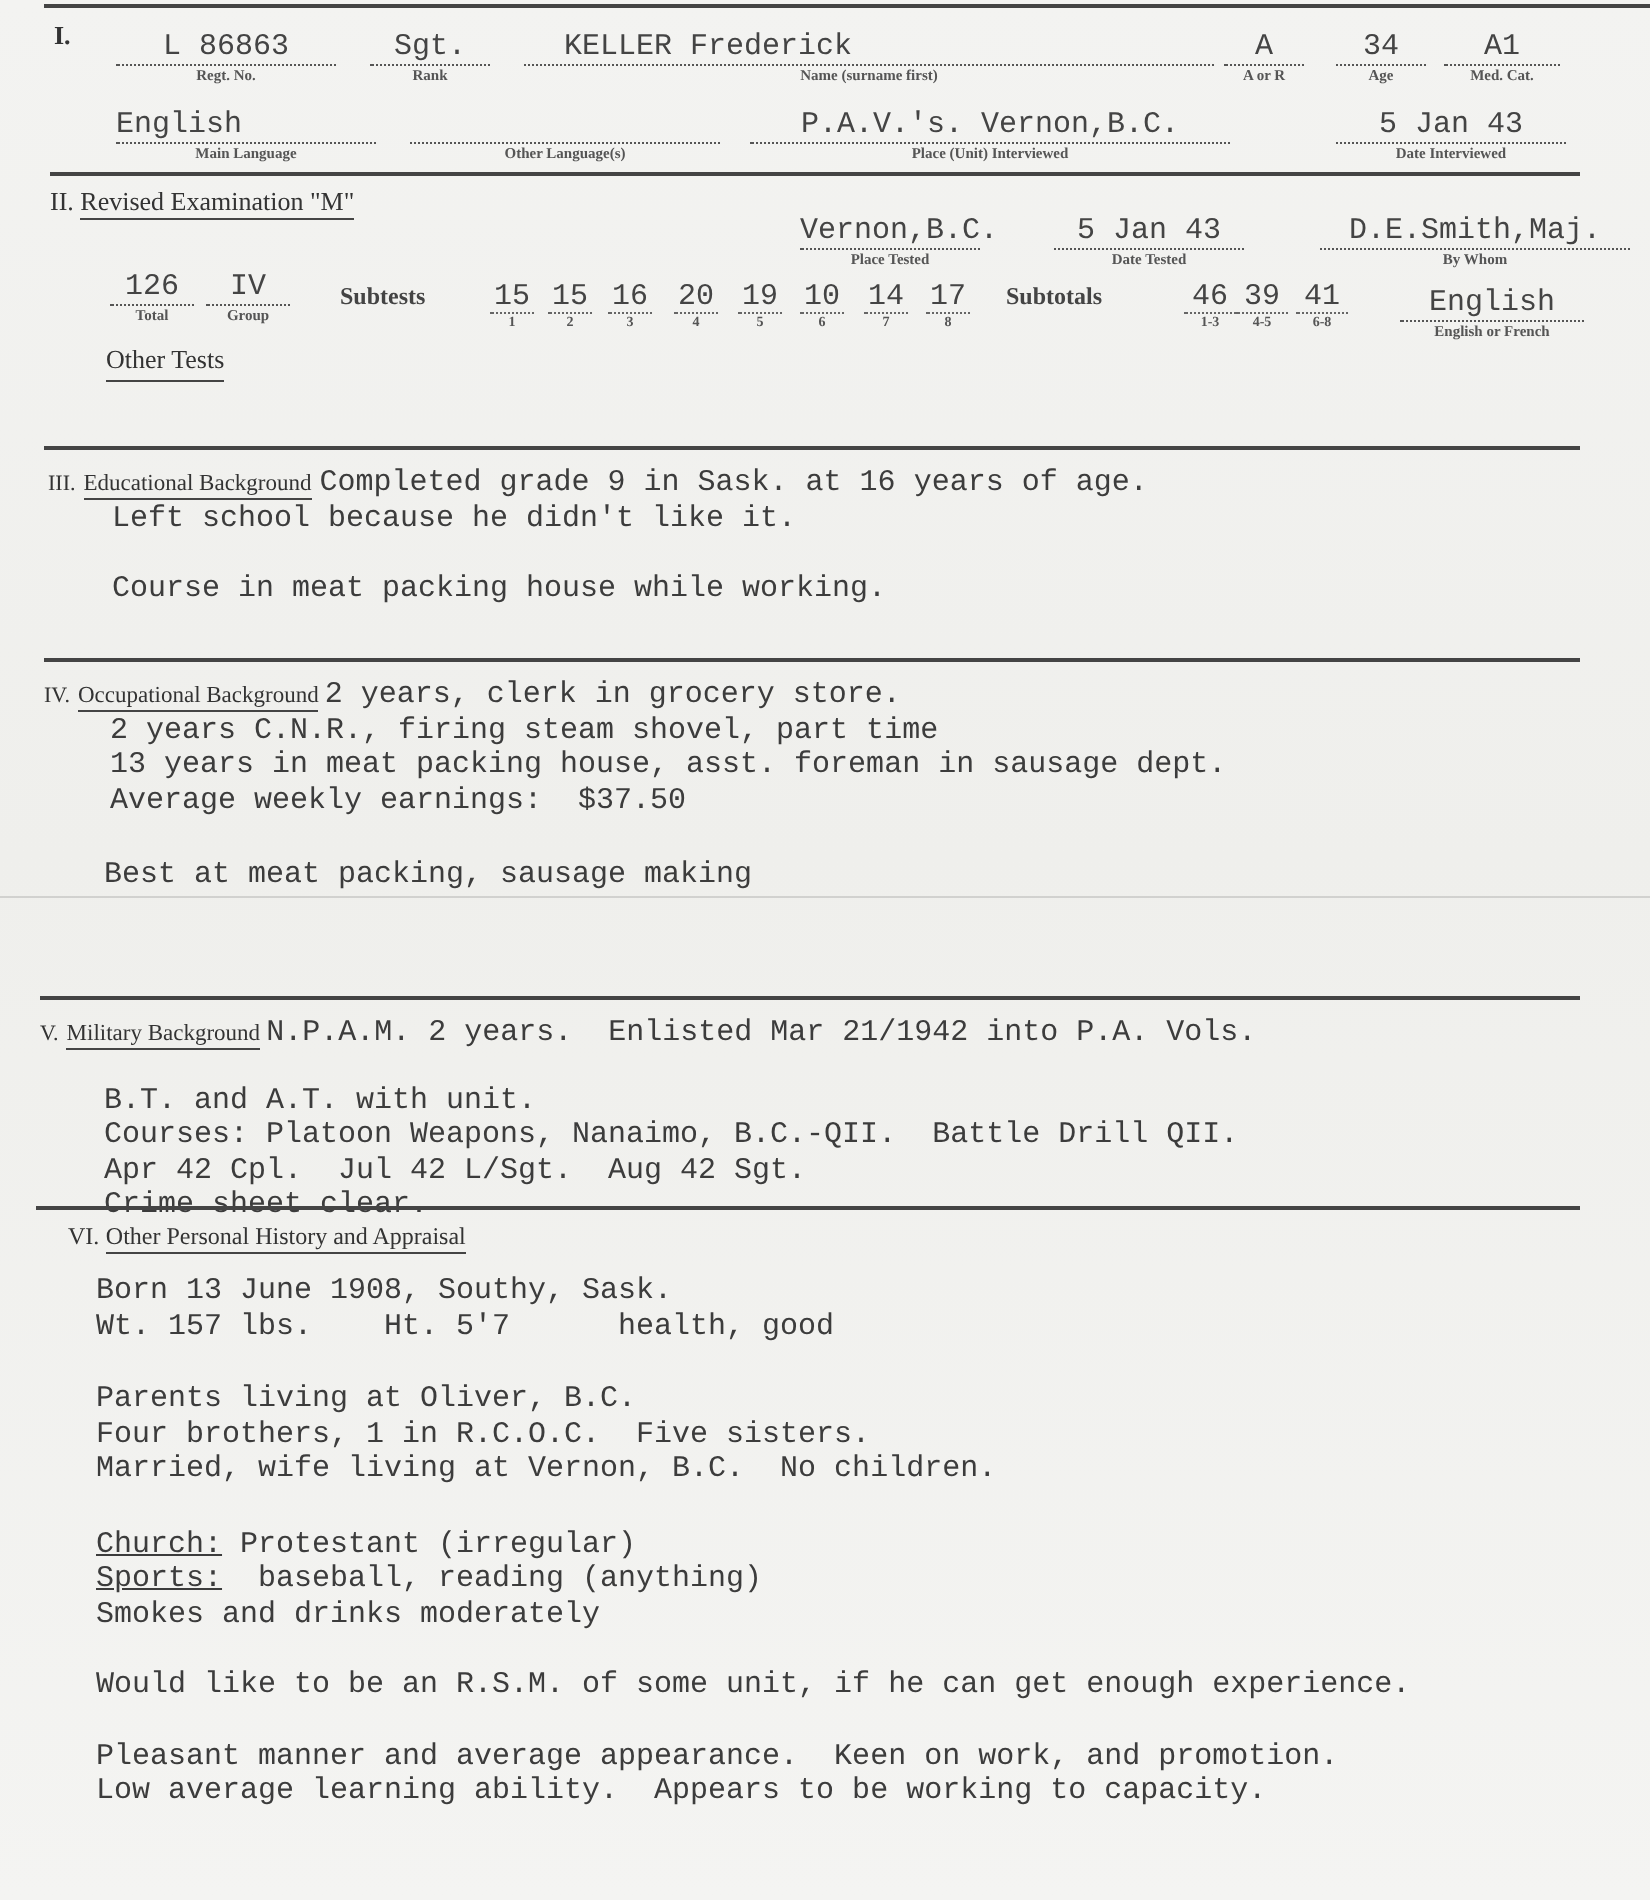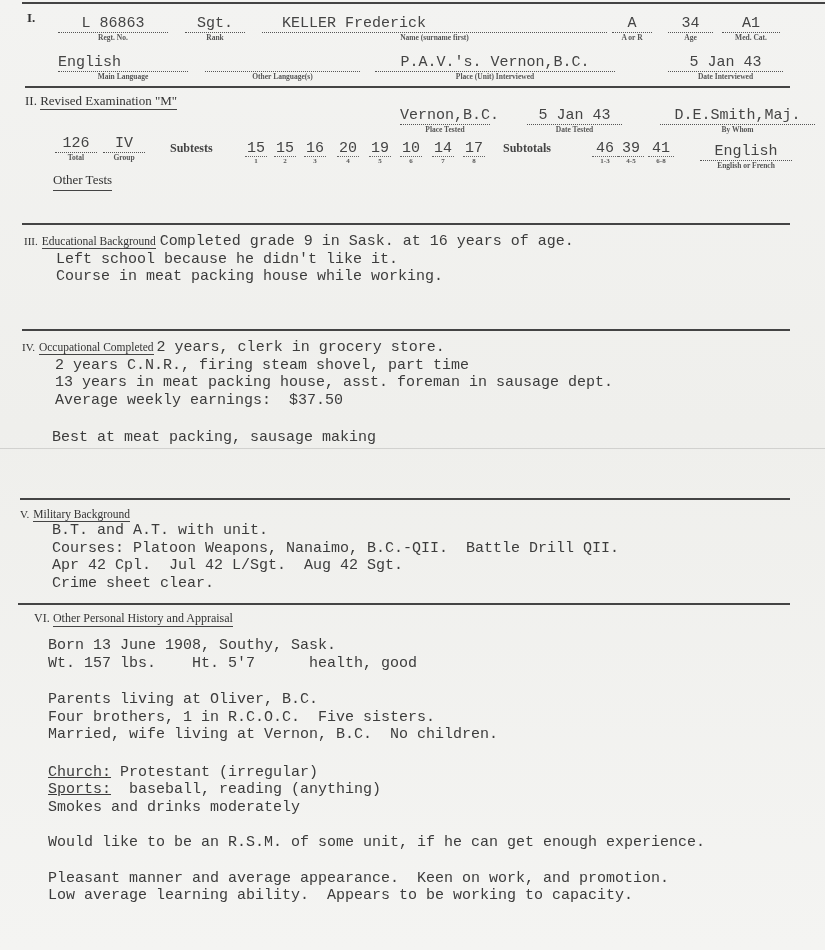--- a/index.html
+++ b/index.html
@@ -168,47 +168,48 @@
 
   <div class="rule" style="left:22px;top:223px;width:768px;"></div>
 
   <div class="abs" style="left:24px;top:233px;">
     <div style="display:flex;align-items:baseline;">
       <span class="roman" style="font-size:11px;margin-right:4px;">III.</span>
       <span class="heading" style="font-size:11.5px;margin-right:4px;">Educational Background</span>
       <span class="type">Completed grade 9 in Sask. at 16 years of age.</span>
     </div>
     <div class="type" style="padding-left:32px;">Left school because he didn't like it.</div>
-    <div class="type" style="padding-left:32px;">Course in meat packing house while working.</div>
+    <div class="type" style="padding-left:32px;margin-top:18px;">Course in meat packing house while working.</div>
   </div>
 
   <div class="rule" style="left:22px;top:329px;width:768px;"></div>
 
   <div class="abs" style="left:22px;top:339px;">
     <div style="display:flex;align-items:baseline;">
       <span class="roman" style="font-size:11px;margin-right:4px;">IV.</span>
-      <span class="heading" style="font-size:11.5px;margin-right:3px;">Occupational Completed</span>
+      <span class="heading" style="font-size:11.5px;margin-right:3px;">Occupational Background</span>
       <span class="type">2 years, clerk in grocery store.</span>
     </div>
     <div class="type" style="padding-left:33px;">2 years C.N.R., firing steam shovel, part time</div>
     <div class="type" style="padding-left:33px;">13 years in meat packing house, asst. foreman in sausage dept.</div>
     <div class="type" style="padding-left:33px;">Average weekly earnings:  $37.50</div>
     <div class="type" style="padding-left:30px;margin-top:20px;">Best at meat packing, sausage making</div>
   </div>
 
   <div class="fold" style="top:448px;"></div>
 
   <div class="rule" style="left:20px;top:498px;width:770px;"></div>
 
   <div class="abs" style="left:20px;top:508px;">
     <div style="display:flex;align-items:baseline;">
       <span class="roman" style="font-size:11px;margin-right:4px;">V.</span>
       <span class="heading" style="font-size:11.5px;margin-right:3px;">Military Background</span>
-    </div>
-    <div class="type" style="padding-left:32px;">B.T. and A.T. with unit.</div>
+      <span class="type">N.P.A.M. 2 years.  Enlisted Mar 21/1942 into P.A. Vols.</span>
+    </div>
+    <div class="type" style="padding-left:32px;margin-top:16px;">B.T. and A.T. with unit.</div>
     <div class="type" style="padding-left:32px;">Courses: Platoon Weapons, Nanaimo, B.C.-QII.  Battle Drill QII.</div>
     <div class="type" style="padding-left:32px;">Apr 42 Cpl.  Jul 42 L/Sgt.  Aug 42 Sgt.</div>
     <div class="type" style="padding-left:32px;">Crime sheet clear.</div>
   </div>
 
   <div class="rule" style="left:18px;top:603px;width:772px;"></div>
 
   <div class="abs roman" style="left:20px;top:610px;margin-left:14px;">
     <span style="font-size:12px;">VI.</span>
     <span class="heading" style="font-size:12px;">Other Personal History and Appraisal</span>

